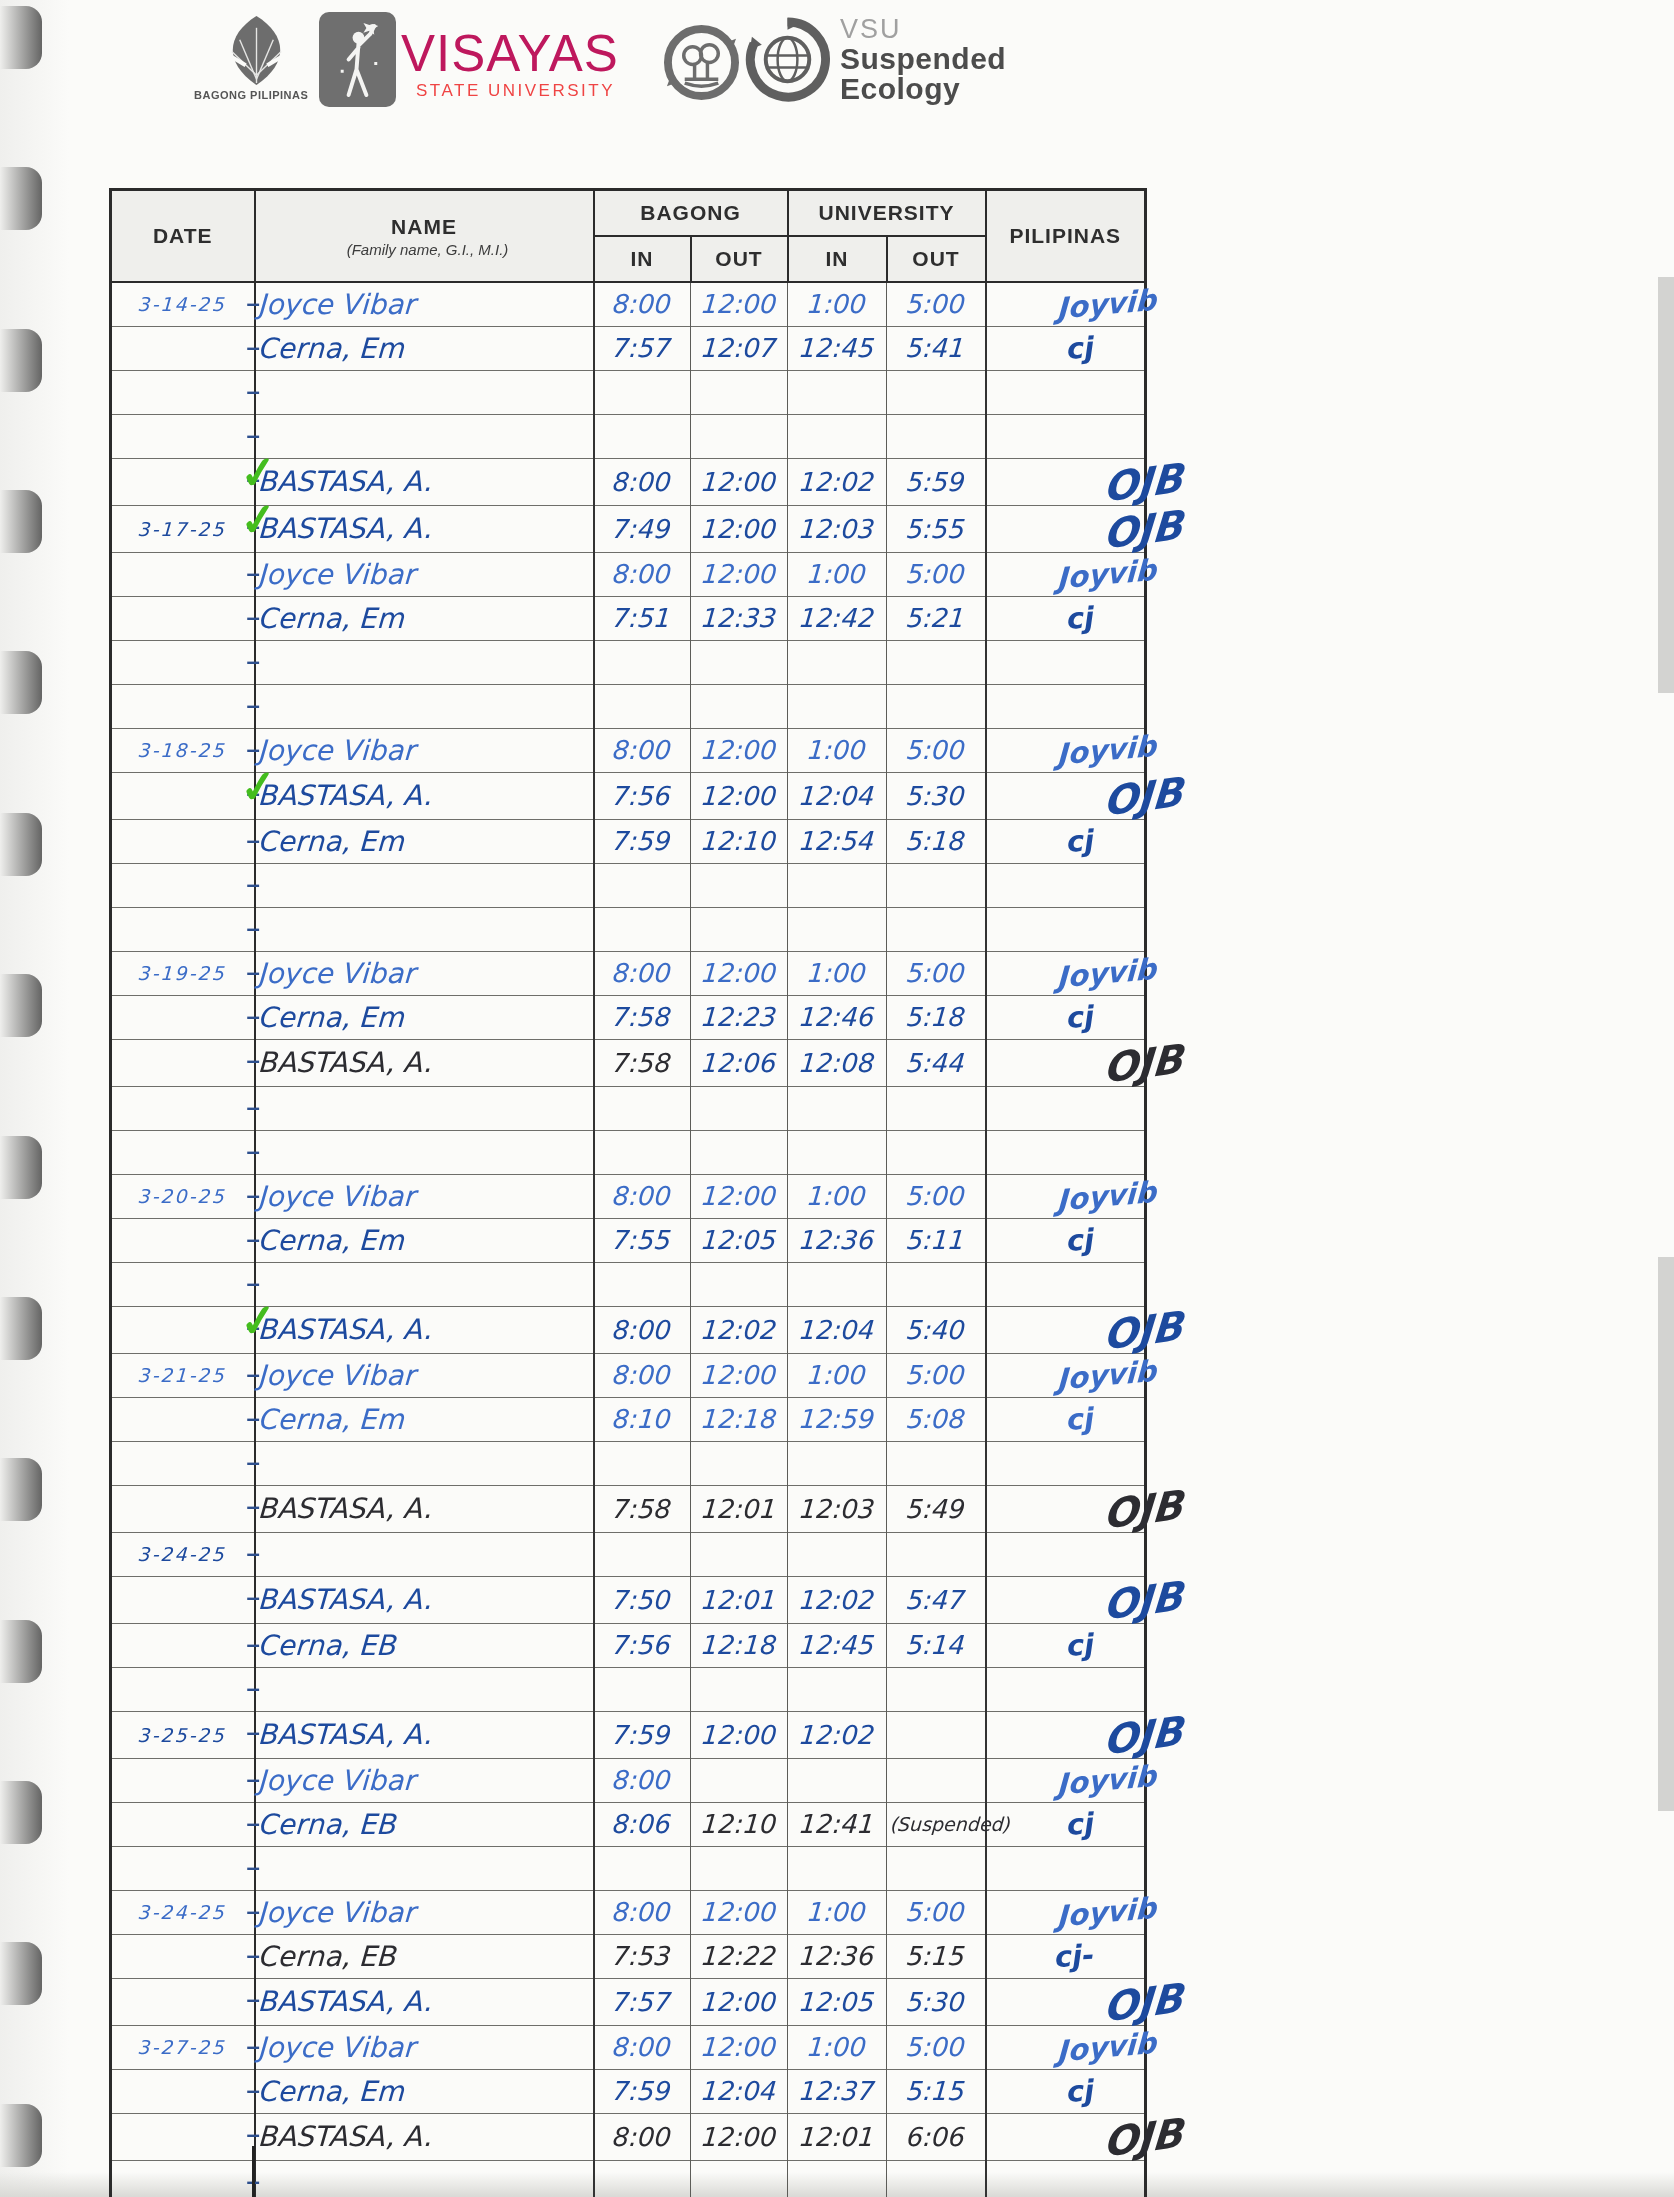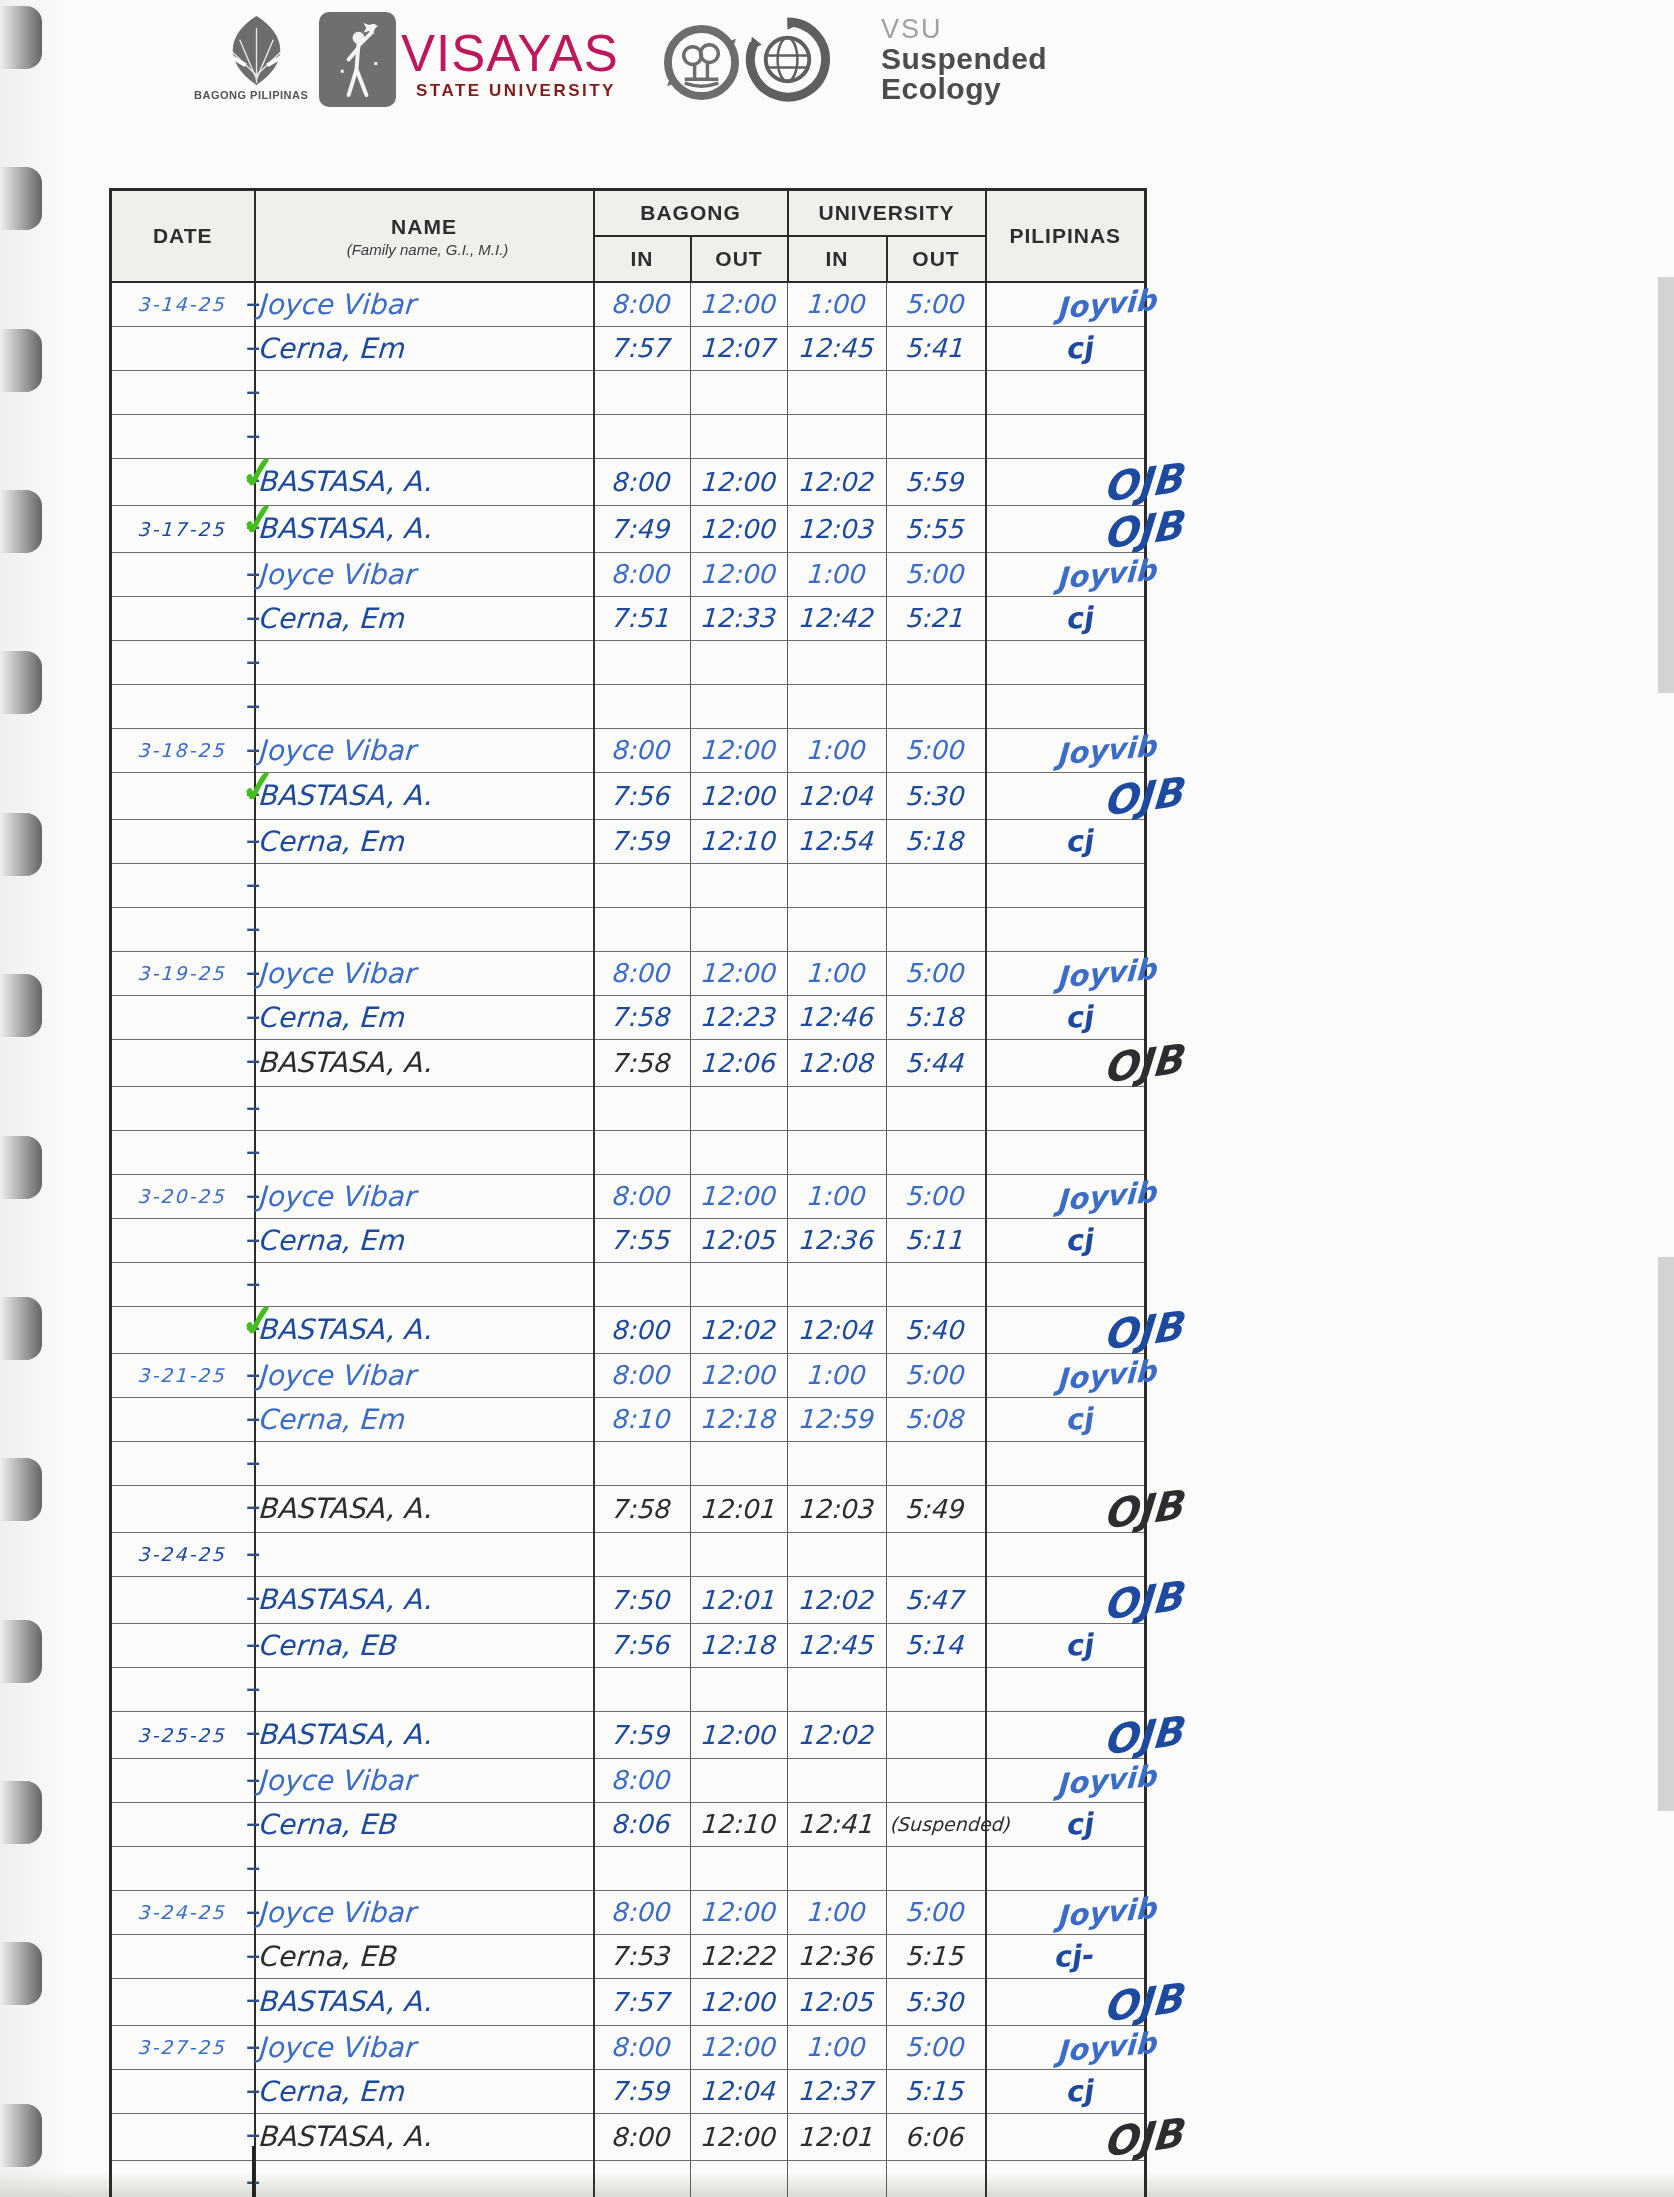--- a/index.html
+++ b/index.html
@@ -13,23 +13,23 @@
         background:linear-gradient(to right,#efefed,rgba(255,255,255,0));}
   .bottom-shade{position:absolute;left:0;bottom:0;width:100%;height:26px;
         background:linear-gradient(to top,#d8d8d4,rgba(255,255,255,0));}
 
   
   .logo{position:absolute;}
   .cap{position:absolute;font-size:11px;font-weight:bold;color:#555;letter-spacing:0.5px;
        width:129px;}
   .visayas{position:absolute;left:401px;top:24px;font-size:51px;color:#be185d;
        letter-spacing:1px;font-weight:500;}
-  .stateuni{position:absolute;left:416px;top:81px;font-size:17px;color:#7f1d1d;
-       letter-spacing:2.5px;font-weight:700;}
-  .vsu-txt{position:absolute;left:881px;top:14px;line-height:30px;}
+  .stateuni{position:absolute;left:416px;top:81px;font-size:17px;color:#ef4444;
+       letter-spacing:2.5px;font-weight:400;}
+  .vsu-txt{position:absolute;left:840px;top:14px;line-height:30px;}
   .vsu-txt .v1{font-size:27px;color:#a0a0a0;letter-spacing:2px;display:block;}
   .vsu-txt .v2{font-size:30px;font-weight:bold;color:#4c4c4c;display:block;letter-spacing:0.5px;}
 
   
   table.sheet{position:absolute;left:109px;top:188px;width:1035px;table-layout:fixed;
       border-collapse:collapse;border:3px solid #2b2b2b;background:transparent;}
   .sheet thead th{background:#efefec;border:2px solid #2b2b2b;color:#2e2e2e;
       font-size:21px;font-weight:bold;letter-spacing:1px;height:44px;padding:0;}
   .sheet thead .sub{display:block;font-size:15px;font-weight:normal;font-style:italic;
       color:#3c3c3c;letter-spacing:0;margin-top:2px;padding-left:7px;}

